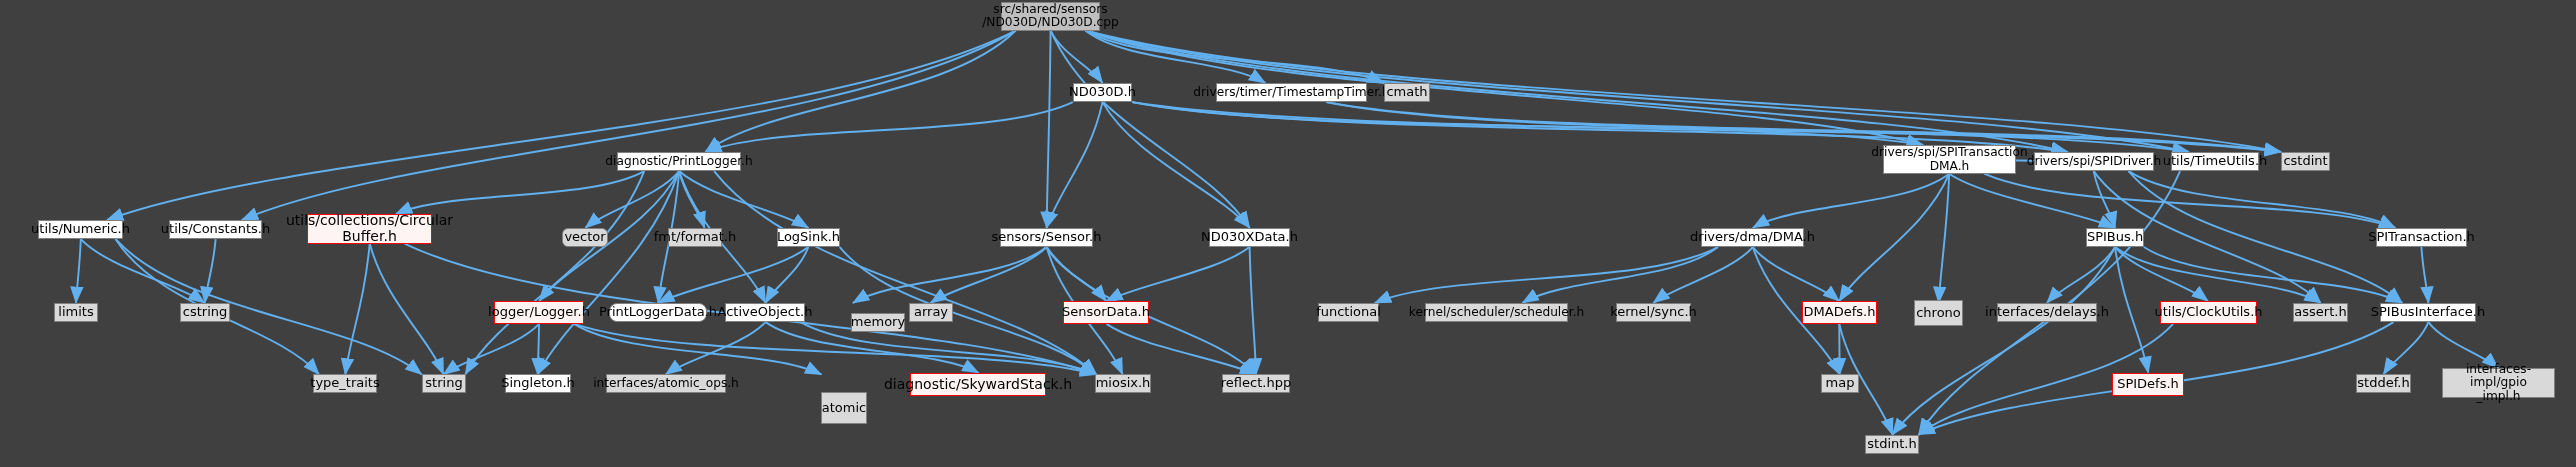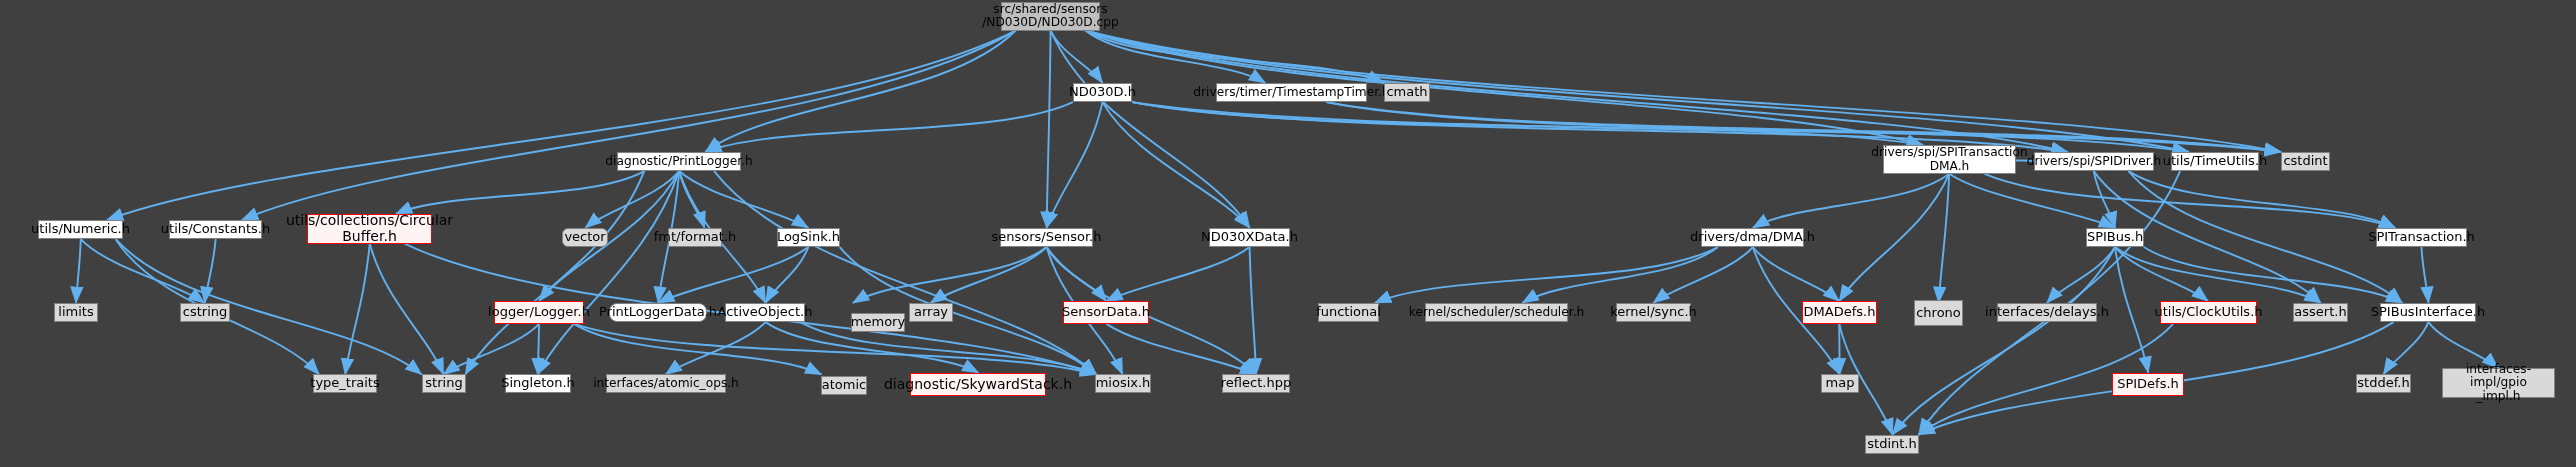--- a/index.html
+++ b/index.html
@@ -151,21 +151,21 @@
     <div class="node n-red" style="left: 1802px; top: 301px; width: 75px; height: 23px;">DMADefs.h</div>
     <div class="node n-sys" style="left: 1914px; top: 300px; width: 49px; height: 26px;">chrono</div>
     <div class="node n-sys" style="left: 1997px; top: 303px; width: 100px; height: 19px;">interfaces/delays.h</div>
     <div class="node n-red" style="left: 2160px; top: 301px; width: 97px; height: 23px;">utils/ClockUtils.h</div>
     <div class="node n-sys" style="left: 2293px; top: 303px; width: 55px; height: 19px;">assert.h</div>
     <div class="node n-prj" style="left: 2380px; top: 303px; width: 96px; height: 19px;">SPIBusInterface.h</div>
     <div class="node n-sys" style="left: 313px; top: 374px; width: 64px; height: 19px;">type_traits</div>
     <div class="node n-sys" style="left: 422px; top: 374px; width: 44px; height: 19px;">string</div>
     <div class="node n-prj" style="left: 505px; top: 374px; width: 66px; height: 19px;">Singleton.h</div>
     <div class="node n-sys" style="left: 606px; top: 374px; width: 120px; height: 19px; font-size: 12.2px;">interfaces/atomic_ops.h</div>
-    <div class="node n-sys" style="left: 821px; top: 376px; width: 46px; height: 19px;">atomic</div>
+    <div class="node n-sys" style="left: 821px; top: 392px; width: 46px; height: 32px;">atomic</div>
     <div class="node n-red" style="left: 910px; top: 373px; width: 136px; height: 23px; font-size: 14px;">diagnostic/SkywardStack.h</div>
     <div class="node n-sys" style="left: 1095px; top: 374px; width: 56px; height: 19px;">miosix.h</div>
     <div class="node n-sys" style="left: 1222px; top: 374px; width: 68px; height: 19px;">reflect.hpp</div>
     <div class="node n-sys" style="left: 1821px; top: 374px; width: 38px; height: 19px;">map</div>
     <div class="node n-red" style="left: 2112px; top: 373px; width: 72px; height: 23px;">SPIDefs.h</div>
     <div class="node n-sys" style="left: 2356px; top: 374px; width: 55px; height: 19px;">stddef.h</div>
     <div class="node n-sys" style="left: 2442px; top: 368px; width: 113px; height: 30px; font-size: 12.2px;">interfaces-impl/gpio
 _impl.h</div>
     <div class="node n-sys" style="left: 1865px; top: 435px; width: 54px; height: 19px;">stdint.h</div>
   </div>

